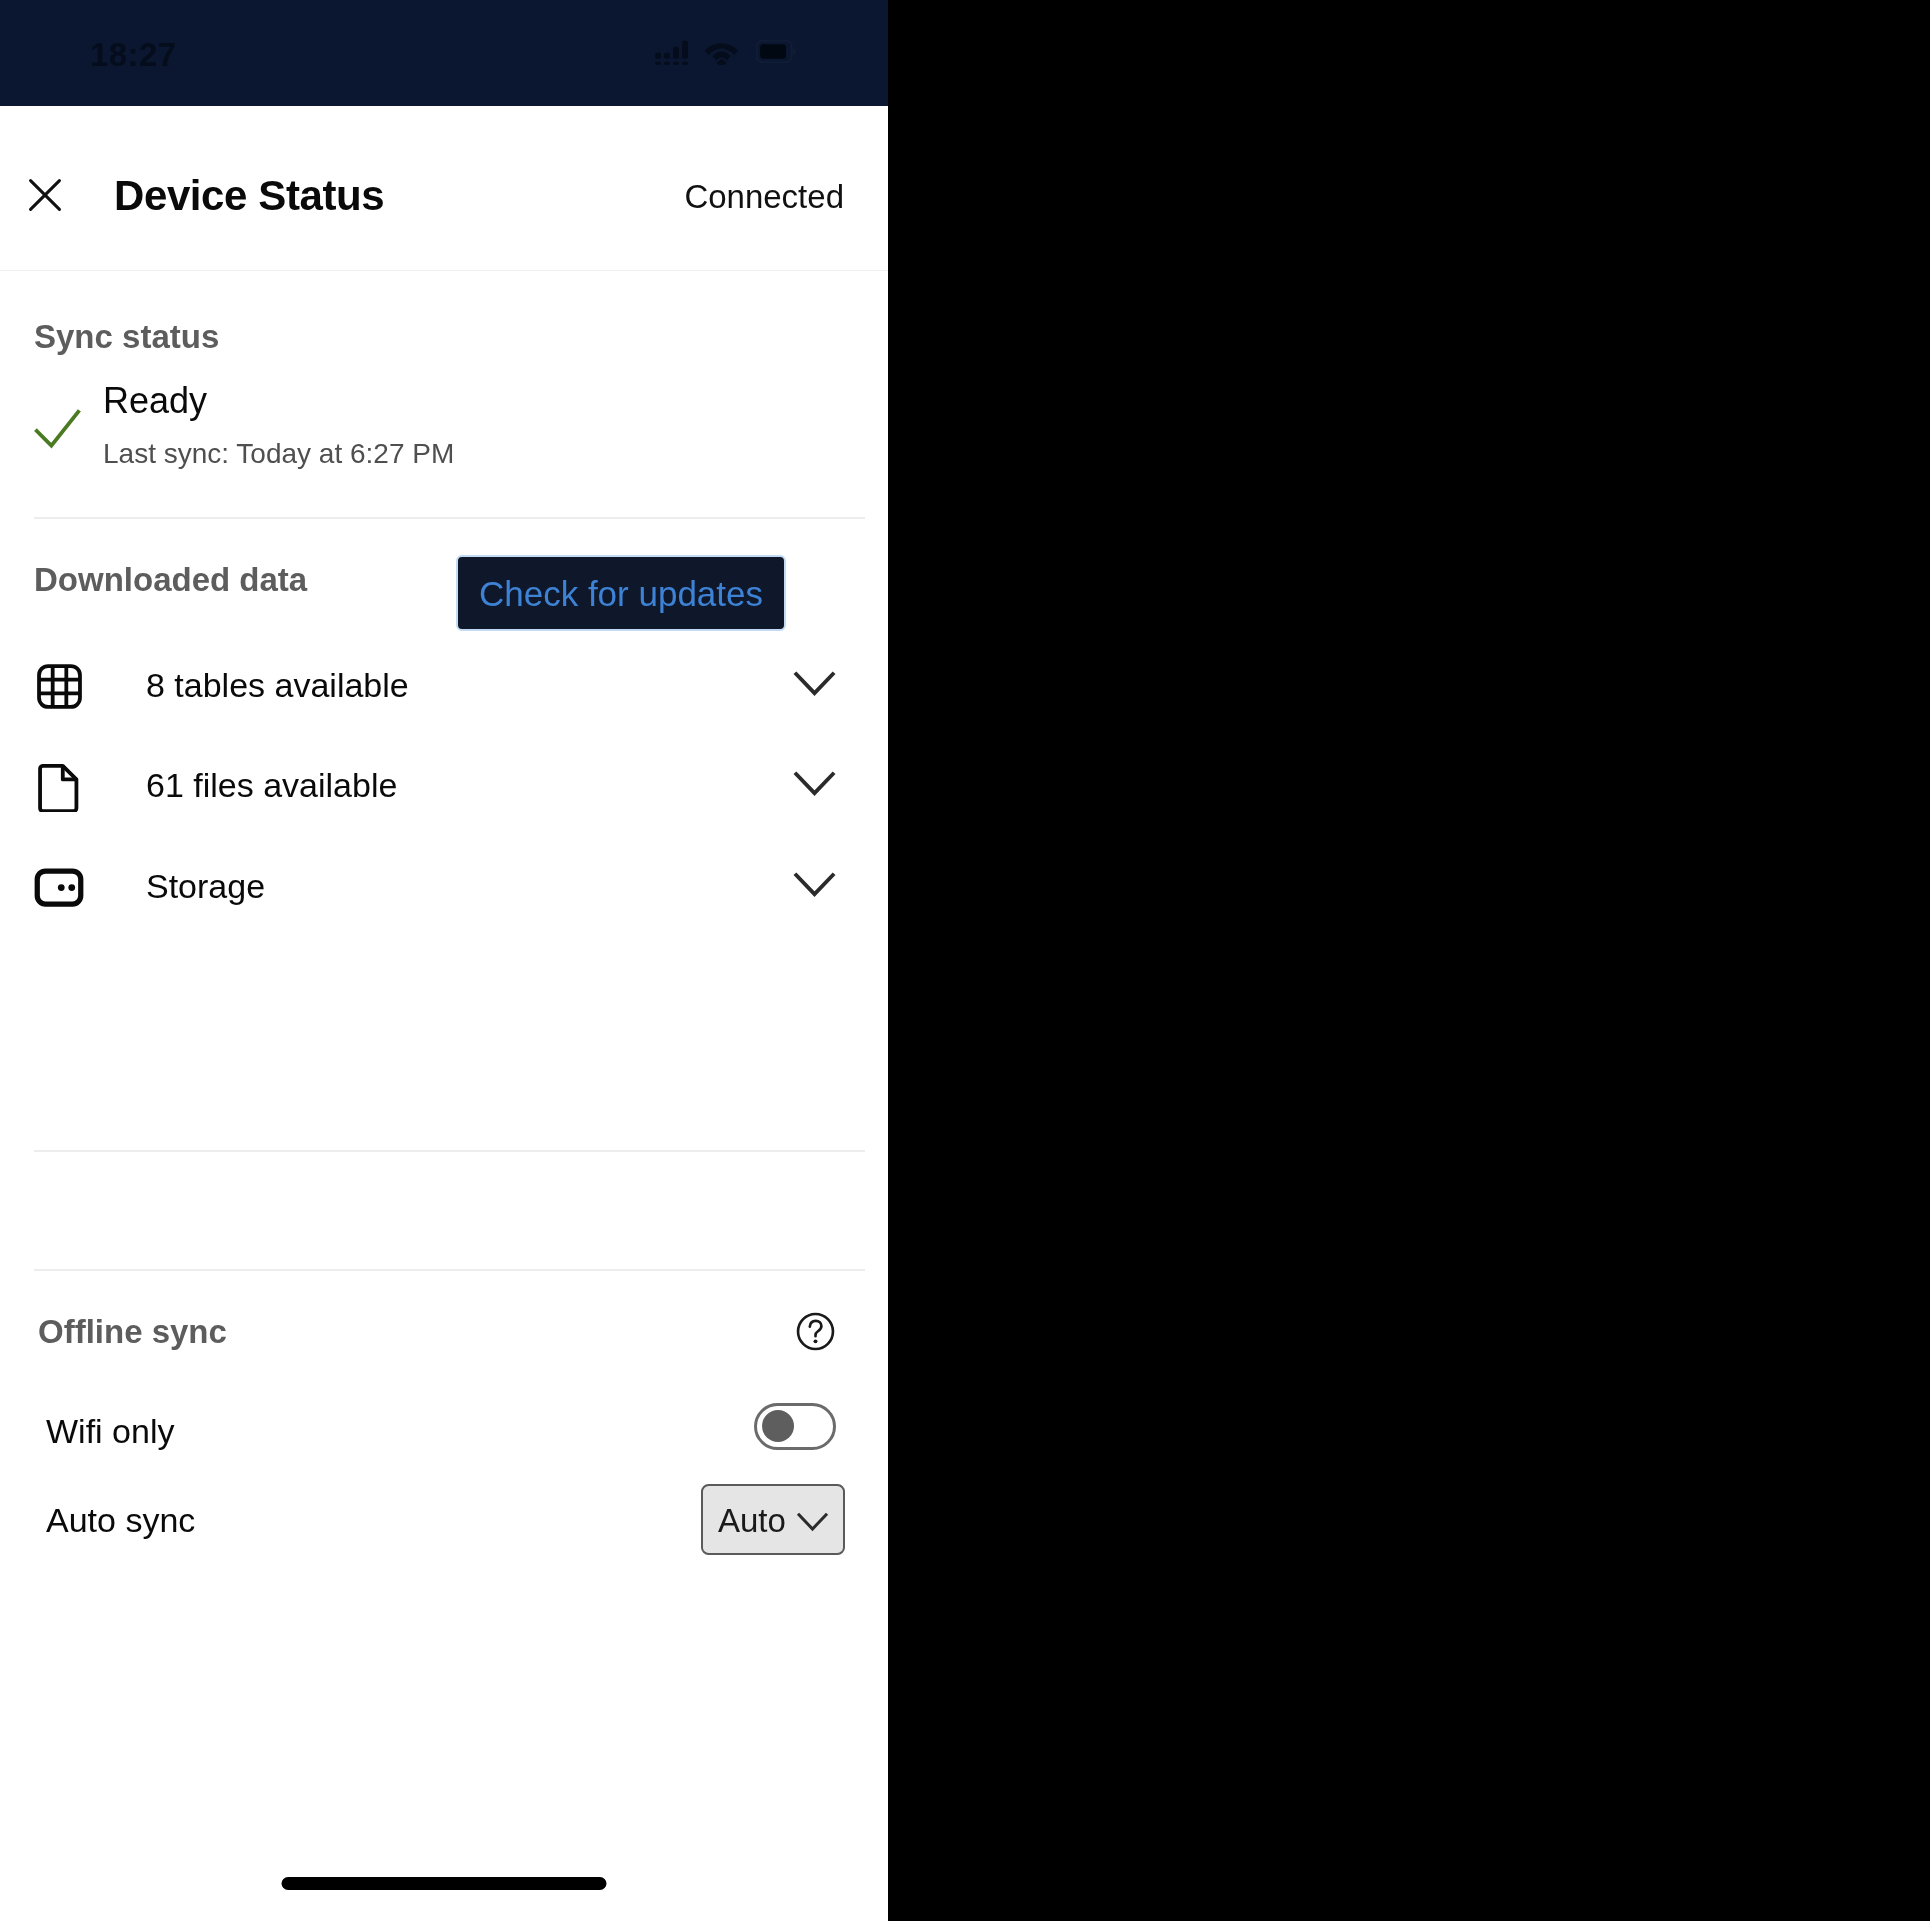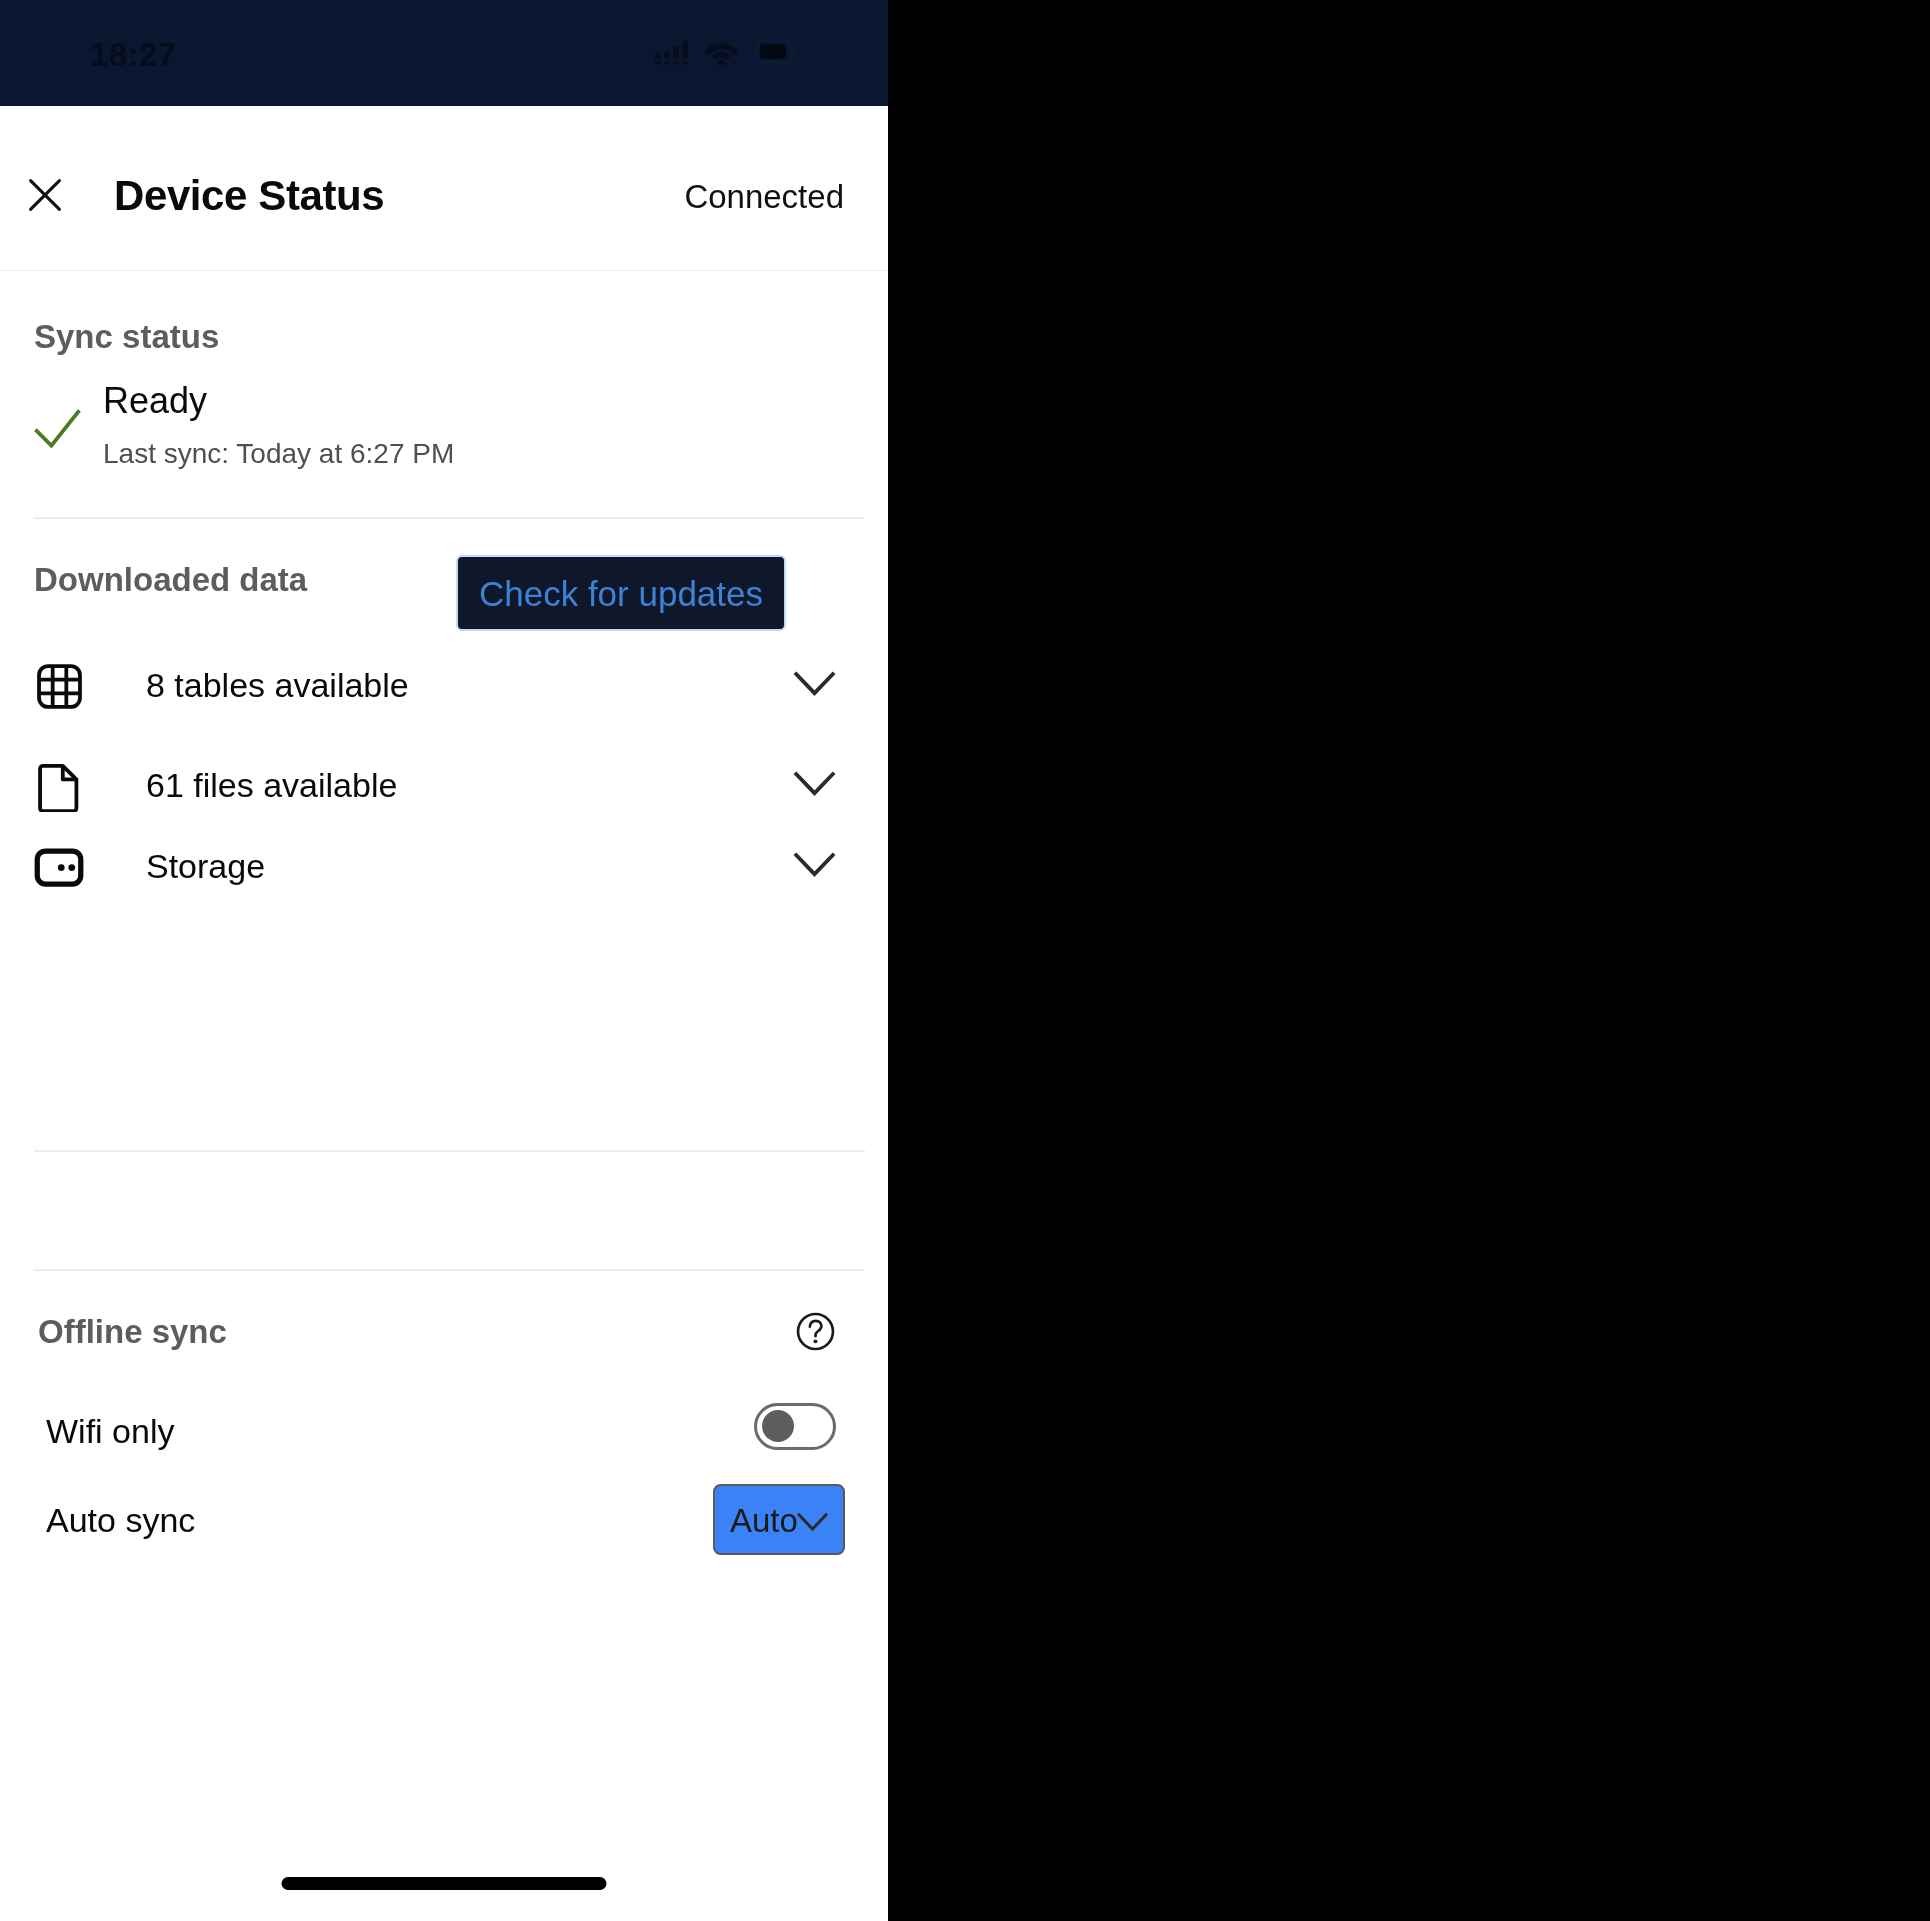--- a/index.html
+++ b/index.html
@@ -173,21 +173,21 @@
 
   .data-row {
     position: absolute;
     left: 0;
     width: 888px;
     height: 91px;
     cursor: pointer;
   }
   #row-tables  { top: 372px; }
   #row-files   { top: 472px; }
-  #row-storage { top: 553px; text-align: right; }
+  #row-storage { top: 573px; text-align: right; }
 
   .row-icon {
     position: absolute;
     left: 34px;
     top: 18px;
     width: 50px;
     height: 53px;
     display: flex;
     align-items: center;
     justify-content: center;
@@ -258,25 +258,25 @@
     width: 32px;
     height: 32px;
     border-radius: 50%;
     background: #5e5e5e;
   }
 
   #autosync-select {
     position: absolute;
     right: 43px;
     top: 9px;
-    width: 132px;
+    width: 144px;
     height: 71px;
     border: 2.3px solid #5a5a5a;
     border-radius: 7.6px;
-    background: #3b82f6;
+    background: #e5e5e5;
     cursor: pointer;
     box-sizing: border-box;
   }
   #autosync-value {
     position: absolute;
     left: 15px;
     top: 14.4px;
     font-size: 33px;
     color: #1a1a1a;
     line-height: 41px;

